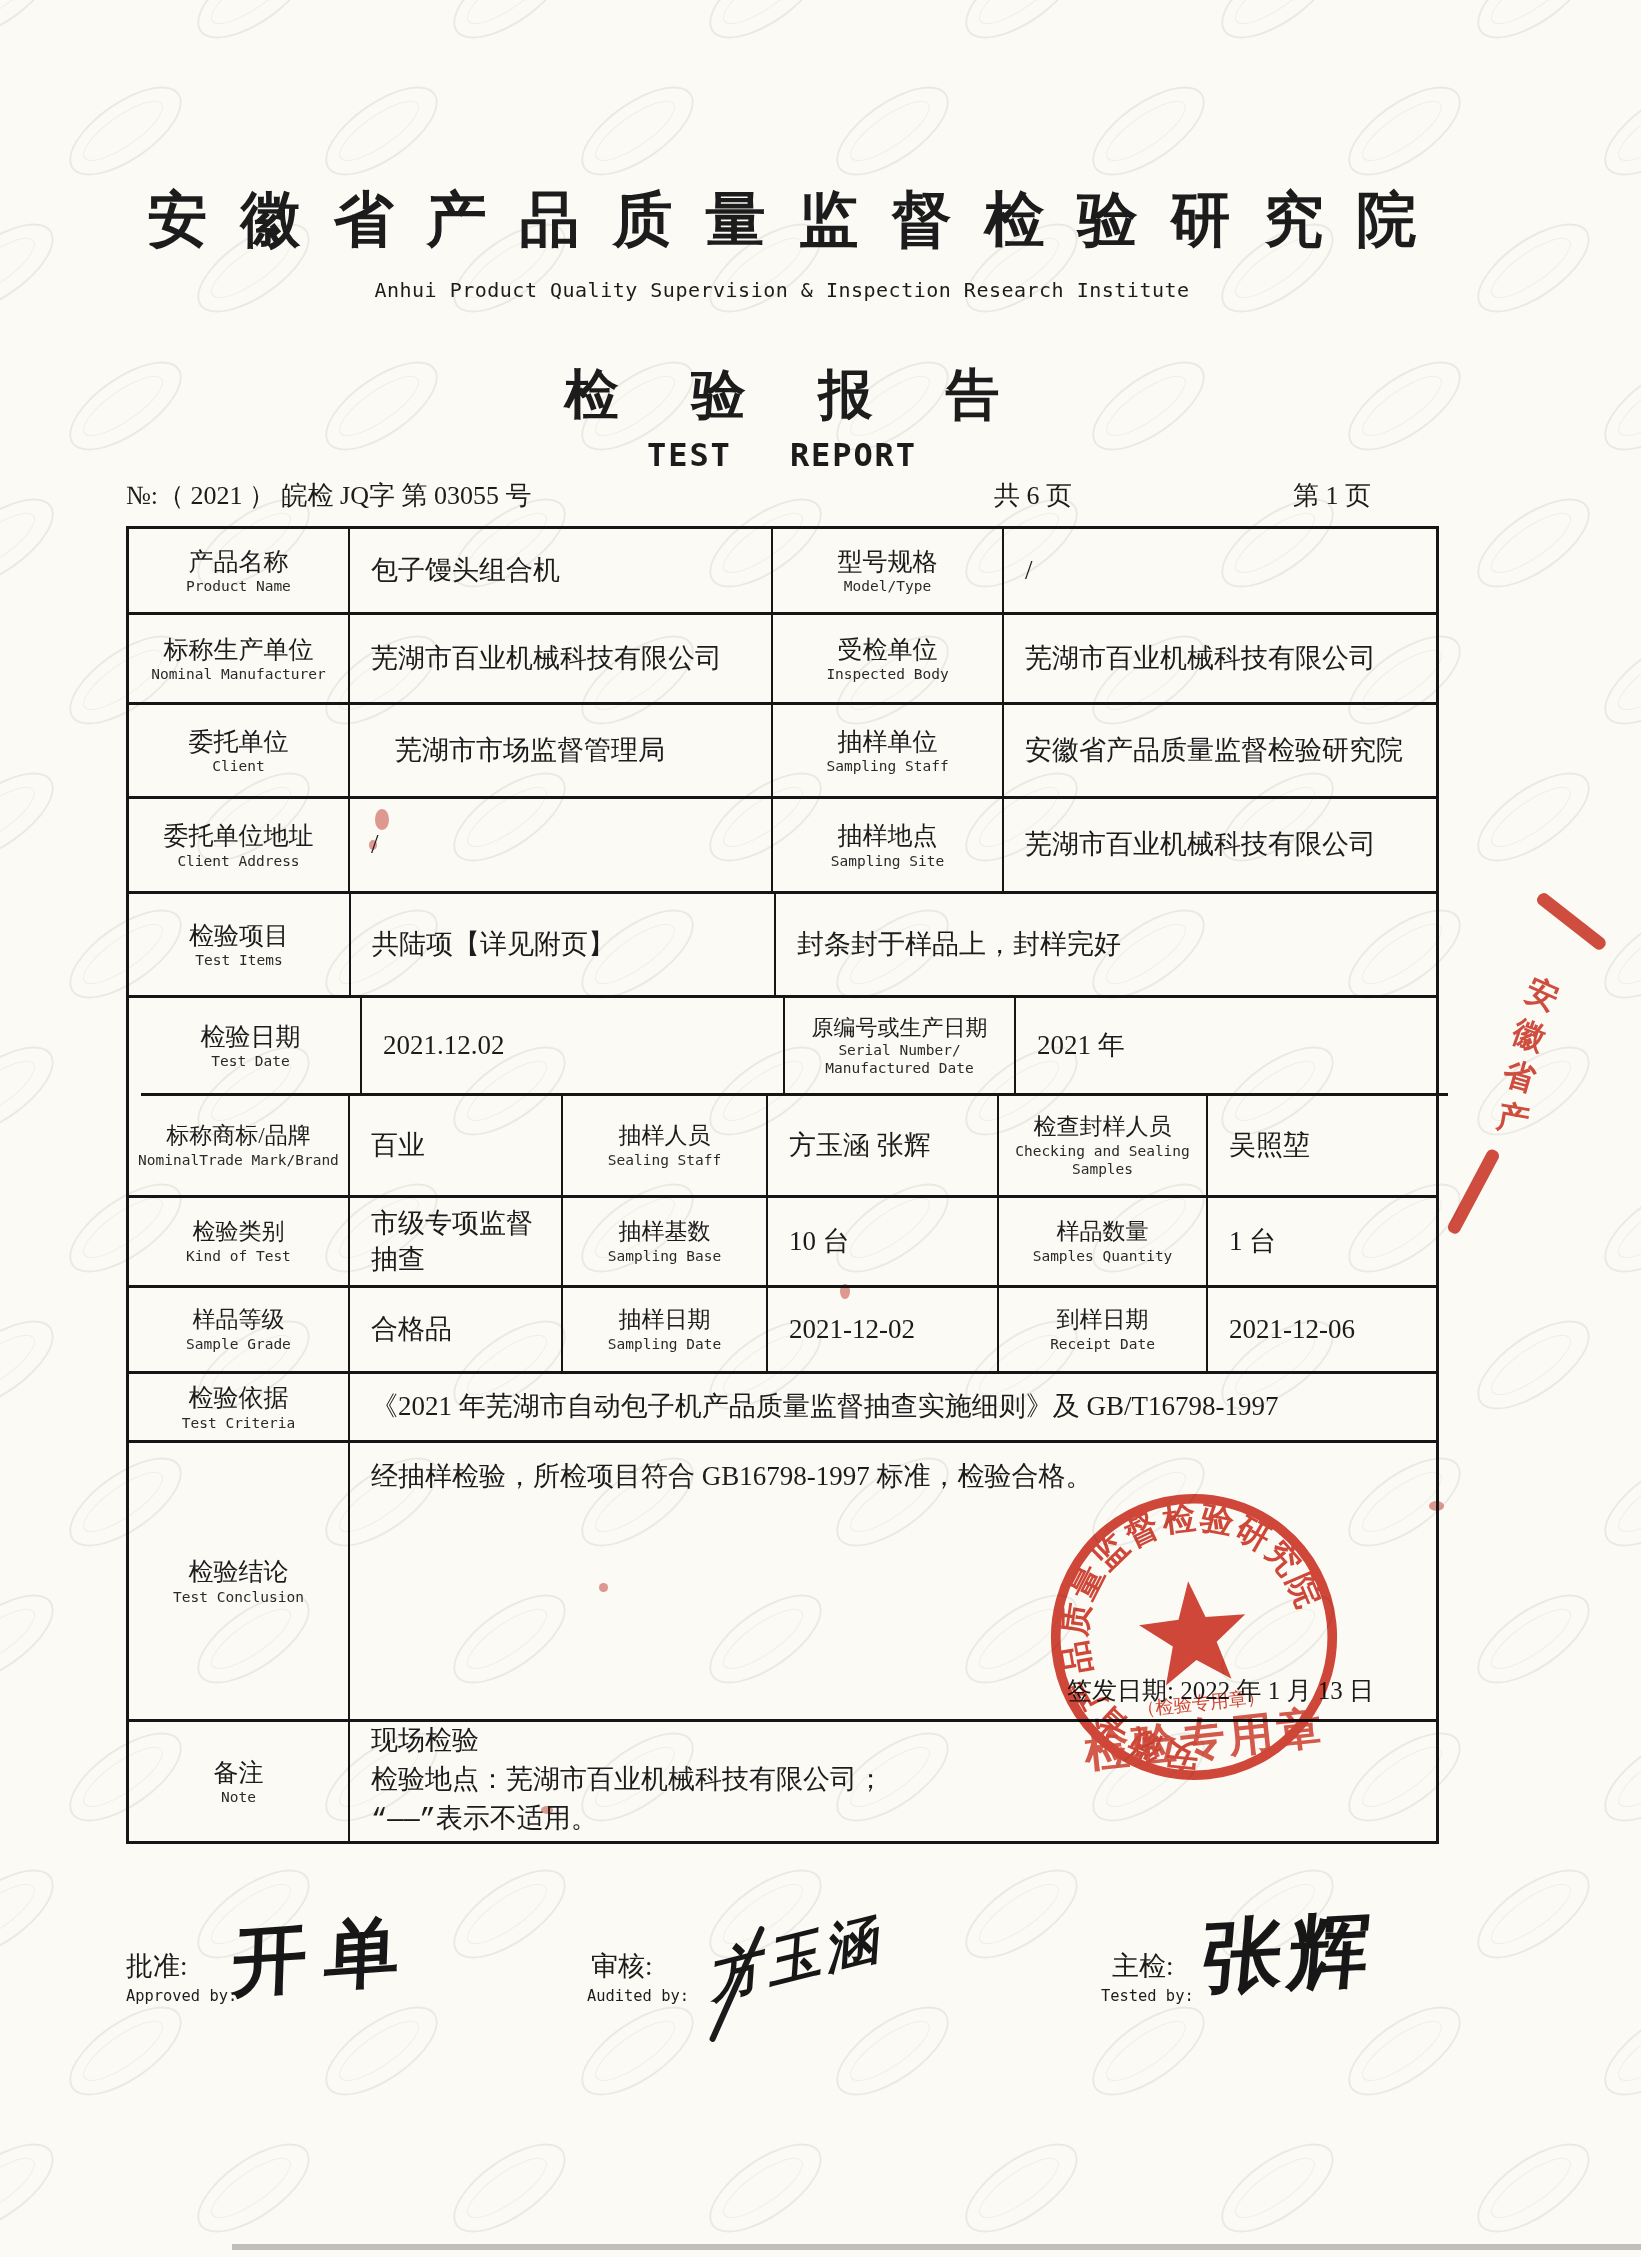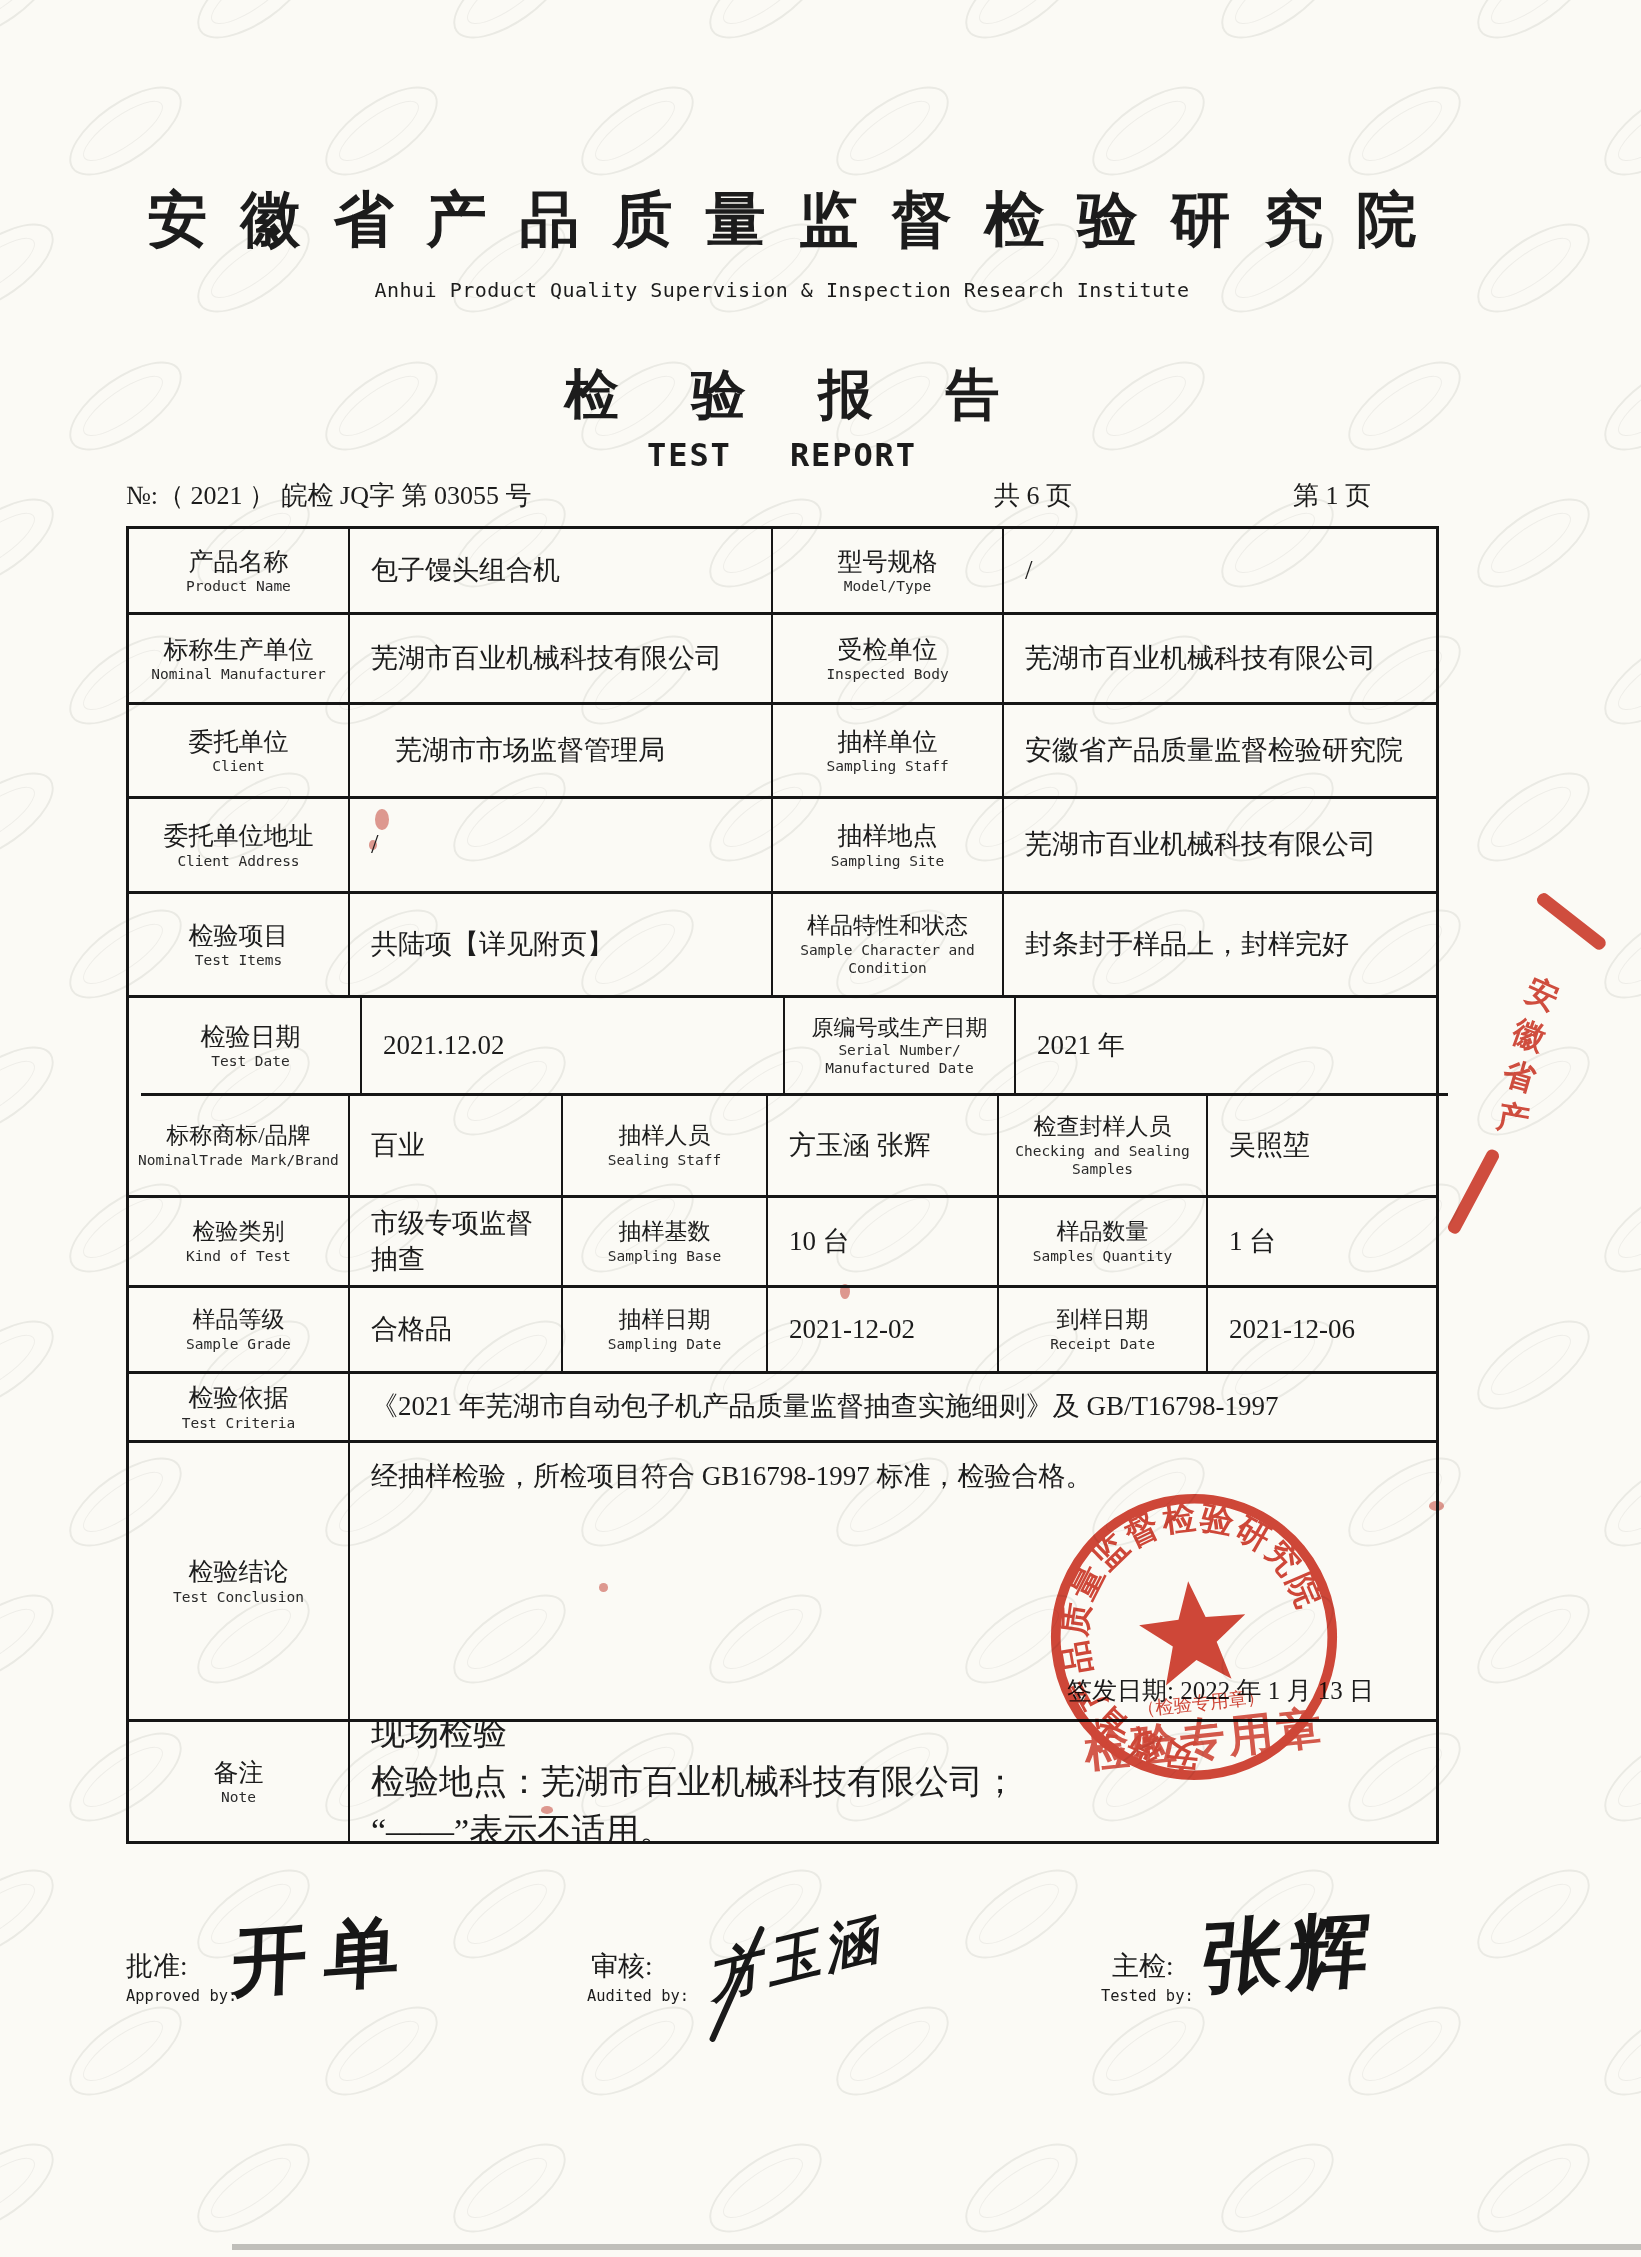--- a/index.html
+++ b/index.html
@@ -33,21 +33,21 @@
   .lbl{align-items:center;text-align:center;padding:1.9px 3.9px;}
   .lbl .cn{font-size:25px;line-height:1.25;}
   .lbl6 .cn{font-size:23px;}
   .lbl .en{font-size:14.5px;line-height:1.25;font-family:"DejaVu Sans Mono", monospace;color:#2a2a2a;}
   .val{justify-content:center;padding-left:21px;padding-right:7.7px;font-size:27px;line-height:1.3;}
   .rel{position:relative;}
   
   .concl-text{position:absolute;left:21px;top:15.4px;font-size:27px;}
   .issue-date{position:absolute;right:62px;bottom:11.6px;font-size:25px;z-index:2;}
   
-  .note-line{font-size:34px;line-height:1.45;}
+  .note-line{font-size:27px;line-height:1.45;font-family:Liberation Mono, monospace;}
   
   #stamp{left:1049px;top:1492px;width:290px;height:290px;z-index:5;mix-blend-mode:multiply;
          opacity:.93;transform:rotate(-6deg);}
   #side-stamp{left:1453px;top:898px;width:183px;height:406px;z-index:4;mix-blend-mode:multiply;opacity:.9;}
   .side-char{position:absolute;color:#cf3a2b;font-size:32px;font-weight:bold;}
   .red-stroke{position:absolute;background:#cf3a2b;border-radius:5.8px;}
   
   .sig-row-label{font-size:27px;}
   .sig-en{font-size:15.4px;font-family:"DejaVu Sans Mono", monospace;}
   .sig{font-weight:bold;color:#171717;white-space:nowrap;}
@@ -255,24 +255,20 @@
       </div>
       <div class="cell val" style="width:434px;">芜湖市百业机械科技有限公司</div>
     </div>
 
     <div class="row" style="height:104px;">
       <div class="cell lbl" style="width:222px;">
         <span class="cn">检验项目</span>
         <span class="en">Test Items</span>
       </div>
       <div class="cell val" style="width:425px;">共陆项【详见附页】</div>
-      <div class="cell lbl" style="width:232px;">
-        <span class="cn" style="font-size:23px;">样品特性和状态</span>
-        <span class="en">Sample Character and Condition</span>
-      </div>
       <div class="cell val" style="width:434px;">封条封于样品上，封样完好</div>
     </div>
 
     <div class="row" style="height:98px;margin-left:12px;">
       <div class="cell lbl" style="width:222px;">
         <span class="cn">检验日期</span>
         <span class="en">Test Date</span>
       </div>
       <div class="cell val" style="width:425px;">2021.12.02</div>
       <div class="cell lbl" style="width:232px;">

